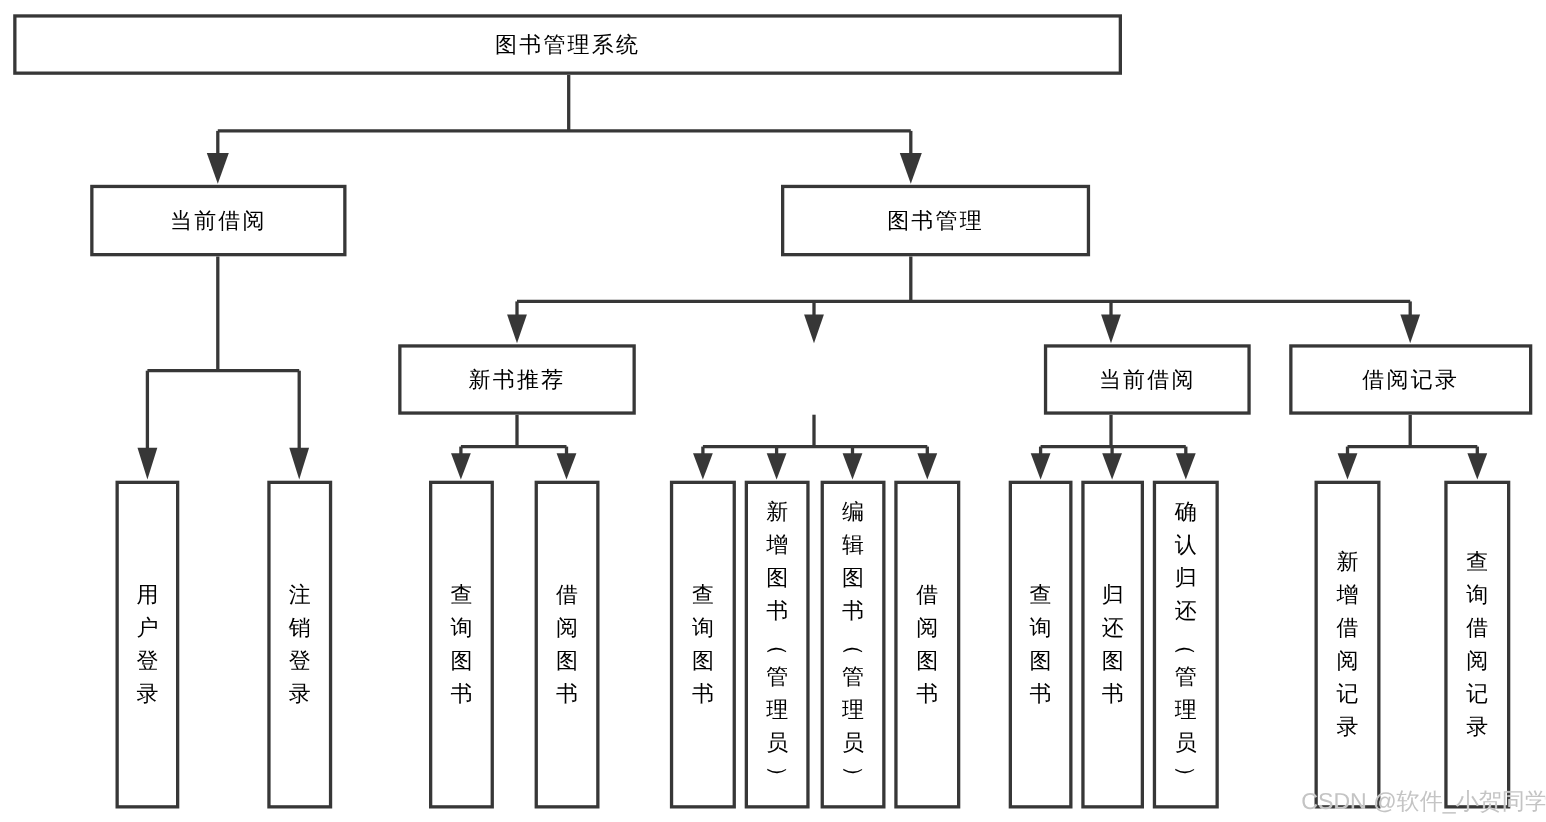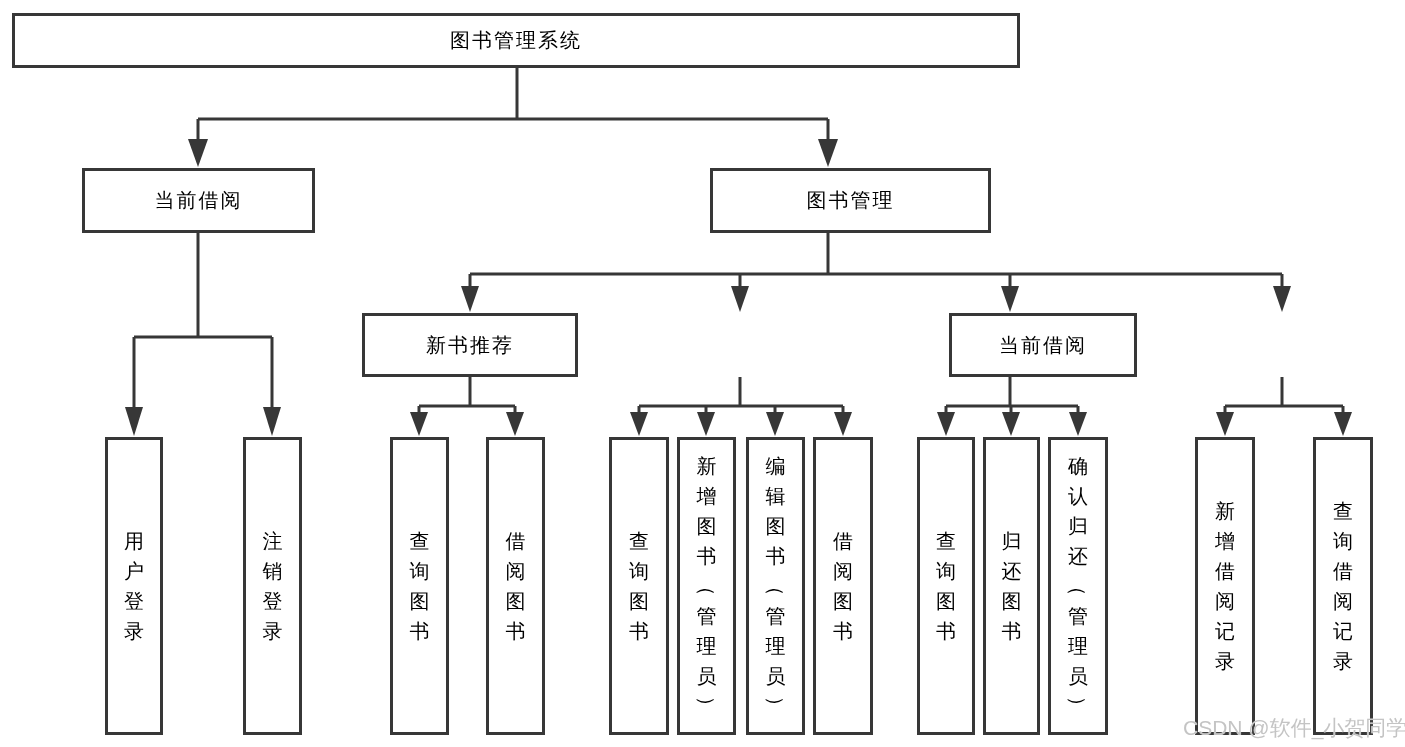--- a/index.html
+++ b/index.html
@@ -139,20 +139,23 @@
   <div class="node n-bookmgmt">
     <span class="hlabel">图书管理</span>
   </div>
 
   <div class="node n-l3 n-newbook">
     <span class="hlabel">新书推荐</span>
   </div>
   <div class="node n-l3 n-current">
     <span class="hlabel">当前借阅</span>
   </div>
+  <div class="node n-l3 n-records">
+    <span class="hlabel">借阅记录</span>
+  </div>
 
   <div class="node n-leaf lf-u1">
       <span class="vchar">用</span>
       <span class="vchar">户</span>
       <span class="vchar">登</span>
       <span class="vchar">录</span>
     </div>
   <div class="node n-leaf lf-u2">
       <span class="vchar">注</span>
       <span class="vchar">销</span>

